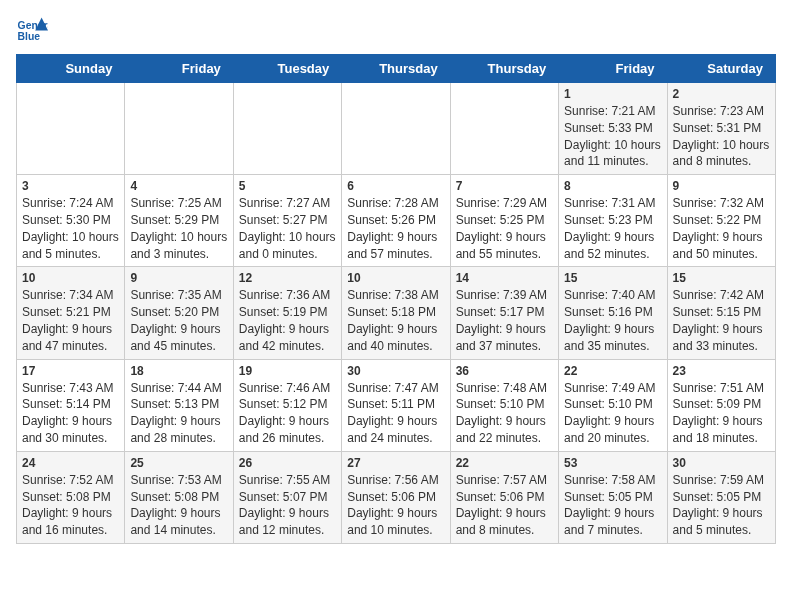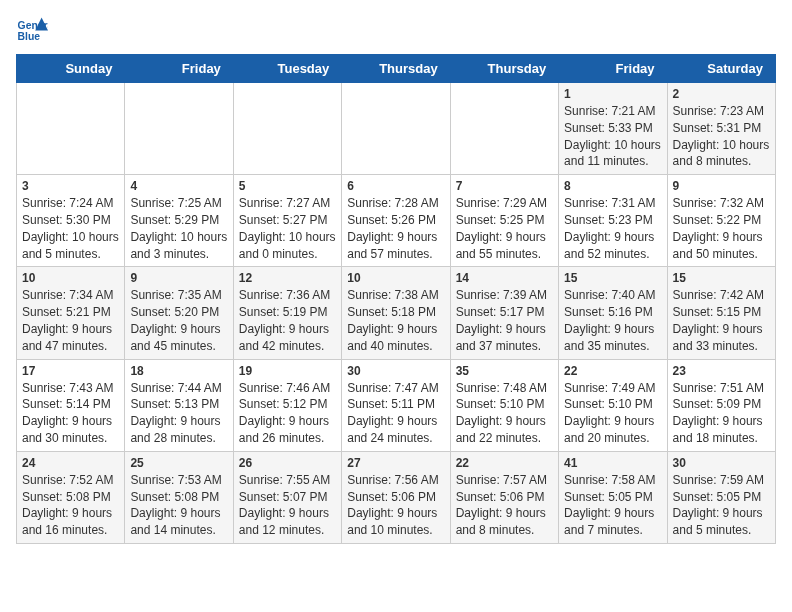--- a/index.html
+++ b/index.html
@@ -203,21 +203,21 @@
         </td>
         <td>
           <div class="day-num">19</div>
           <div class="day-info">Sunrise: 7:46 AM<br>Sunset: 5:12 PM<br>Daylight: 9 hours and 26 minutes.</div>
         </td>
         <td>
           <div class="day-num">30</div>
           <div class="day-info">Sunrise: 7:47 AM<br>Sunset: 5:11 PM<br>Daylight: 9 hours and 24 minutes.</div>
         </td>
         <td>
-          <div class="day-num">35</div>
+          <div class="day-num">36</div>
           <div class="day-info">Sunrise: 7:48 AM<br>Sunset: 5:10 PM<br>Daylight: 9 hours and 22 minutes.</div>
         </td>
         <td>
           <div class="day-num">22</div>
           <div class="day-info">Sunrise: 7:49 AM<br>Sunset: 5:10 PM<br>Daylight: 9 hours and 20 minutes.</div>
         </td>
         <td>
           <div class="day-num">23</div>
           <div class="day-info">Sunrise: 7:51 AM<br>Sunset: 5:09 PM<br>Daylight: 9 hours and 18 minutes.</div>
         </td>
@@ -237,21 +237,21 @@
         </td>
         <td>
           <div class="day-num">27</div>
           <div class="day-info">Sunrise: 7:56 AM<br>Sunset: 5:06 PM<br>Daylight: 9 hours and 10 minutes.</div>
         </td>
         <td>
           <div class="day-num">22</div>
           <div class="day-info">Sunrise: 7:57 AM<br>Sunset: 5:06 PM<br>Daylight: 9 hours and 8 minutes.</div>
         </td>
         <td>
-          <div class="day-num">41</div>
+          <div class="day-num">53</div>
           <div class="day-info">Sunrise: 7:58 AM<br>Sunset: 5:05 PM<br>Daylight: 9 hours and 7 minutes.</div>
         </td>
         <td>
           <div class="day-num">30</div>
           <div class="day-info">Sunrise: 7:59 AM<br>Sunset: 5:05 PM<br>Daylight: 9 hours and 5 minutes.</div>
         </td>
       </tr>
     </tbody>
 </table>
 

